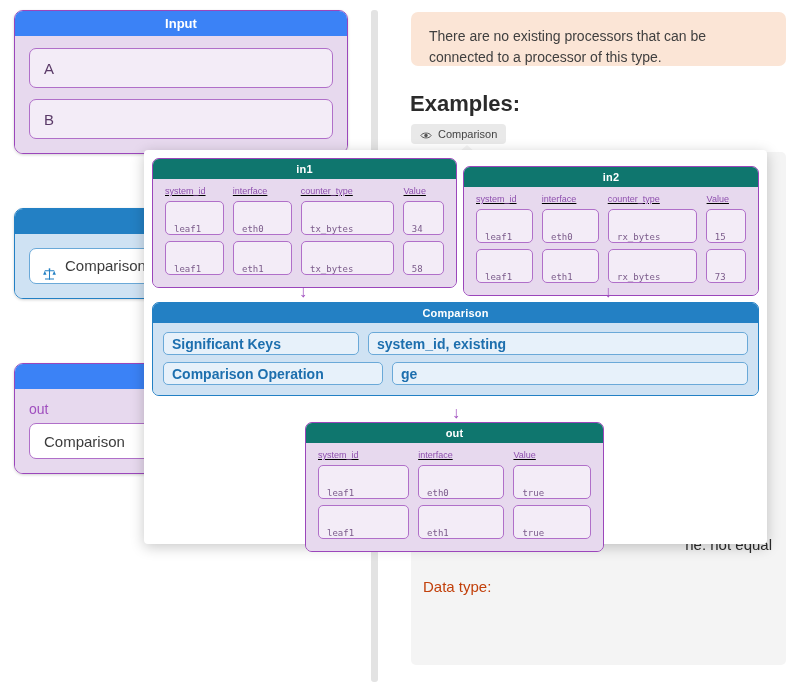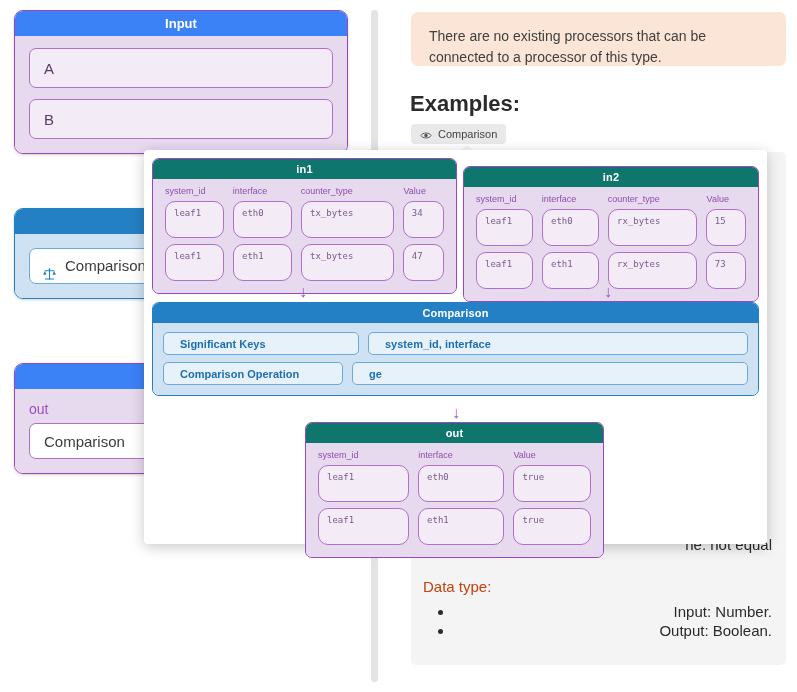--- a/index.html
+++ b/index.html
@@ -86,32 +86,32 @@
   .doc-list { position:absolute; margin:0; padding-left:42px; font-size:15px; color:#2b2b2b; }
   .doc-list li { margin: 2px 0; text-align: right; }
 
   
   .popup {
     position:absolute; background:#ffffff; border-radius:4px;
     box-shadow: 0 3px 14px rgba(0,0,0,.22);
   }
 
   
-  .tbl-hdr-row { display:flex; padding: 7px 12px 2px 12px; }
+  .tbl-hdr-row { display:flex; padding: 7px 12px 2px 12px; text-decoration: underline; }
   .tbl-hdr-row > div { font-size:9px; color:#8e4fae; }
   .tbl-row { display:flex; padding: 3px 12px; gap:9px; }
   .cell {
-    border:1px solid #b06fc9; border-radius:10px; background:#f3ecf7;
-    height:37px; line-height:23px; padding:0 8px;
+    border:1px solid #b06fc9; border-radius:5px; background:#f3ecf7;
+    height:23px; line-height:23px; padding:16px 8px;
     font-size:9px; color:#7a5a8a; font-family:"DejaVu Sans Mono", monospace;
   }
   .blue-cell {
     border:1px solid #6aa9d8; border-radius:5px; background:#e7f1fa;
-    height:23px; line-height:23px; padding:0 16px;
-    font-size:11px; color:#1d6fae; font-weight:bold;
+    height:23px; line-height:23px; padding:0 8px;
+    font-size:14px; color:#1d6fae; font-weight:bold;
   }
 
   .arrow-down {
     position:absolute; width:14px; text-align:center;
     color:#a04fbf; font-size:16px; line-height:16px;
   }
 </style>
 </head>
 <body>
 
@@ -173,24 +173,20 @@
   <div class="doc-box" style="left:411px; top:152px; width:375px; height:513px;">
     <div class="arrow-up"></div>
   </div>
 
   <ul class="doc-list" style="left:412px; top:534px; width:360px;">
     <li>ne: not equal</li>
   </ul>
 
   <div class="doc-text" style="left:423px; top:578px;">Data type:</div>
 
-  <ul class="doc-list" style="left:412px; top:601px; width:360px;">
-    <li>Input: Number.</li>
-    <li>Output: Boolean.</li>
-  </ul>
 
   <div class="popup" style="left:144px; top:150px; width:623px; height:394px;">
 
     <div class="node purple" style="left:8px; top:8px; width:305px;">
       <div class="node-hdr">in1</div>
       <div class="node-body" style="padding:0 0 9px 0;">
         <div class="tbl-hdr-row">
           <div style="width:64px;">system_id</div>
           <div style="width:64px; margin-left:9px;">interface</div>
           <div style="width:102px; margin-left:9px;">counter_type</div>
@@ -199,21 +195,21 @@
         <div class="tbl-row">
           <div class="cell" style="width:64px;">leaf1</div>
           <div class="cell" style="width:64px;">eth0</div>
           <div class="cell" style="width:102px;">tx_bytes</div>
           <div class="cell" style="width:44px;">34</div>
         </div>
         <div class="tbl-row">
           <div class="cell" style="width:64px;">leaf1</div>
           <div class="cell" style="width:64px;">eth1</div>
           <div class="cell" style="width:102px;">tx_bytes</div>
-          <div class="cell" style="width:44px;">47</div>
+          <div class="cell" style="width:44px;">58</div>
         </div>
       </div>
     </div>
 
     <div class="node purple" style="left:319px; top:16px; width:296px;">
       <div class="node-hdr">in2</div>
       <div class="node-body" style="padding:0 0 9px 0;">
         <div class="tbl-hdr-row">
           <div style="width:62px;">system_id</div>
           <div style="width:62px; margin-left:9px;">interface</div>
@@ -236,24 +232,24 @@
     </div>
 
     <div class="arrow-down" style="left:152px; top:134px;">↓</div>
     <div class="arrow-down" style="left:457px; top:134px;">↓</div>
 
     <div class="node blue" style="left:8px; top:152px; width:607px;">
       <div class="node-hdr">Comparison</div>
       <div class="node-body" style="padding:9px 10px 10px 10px;">
         <div style="display:flex; gap:9px; margin-bottom:7px;">
           <div class="blue-cell" style="width:196px;">Significant Keys</div>
-          <div class="blue-cell" style="flex:1;">system_id, interface</div>
+          <div class="blue-cell" style="flex:1;">system_id, existing</div>
         </div>
         <div style="display:flex; gap:9px;">
-          <div class="blue-cell" style="width:180px;">Comparison Operation</div>
+          <div class="blue-cell" style="width:220px;">Comparison Operation</div>
           <div class="blue-cell" style="flex:1;">ge</div>
         </div>
       </div>
     </div>
 
     <div class="arrow-down" style="left:305px; top:255px;">↓</div>
 
     <div class="node purple" style="left:161px; top:272px; width:299px;">
       <div class="node-hdr">out</div>
       <div class="node-body" style="padding:0 0 9px 0;">

